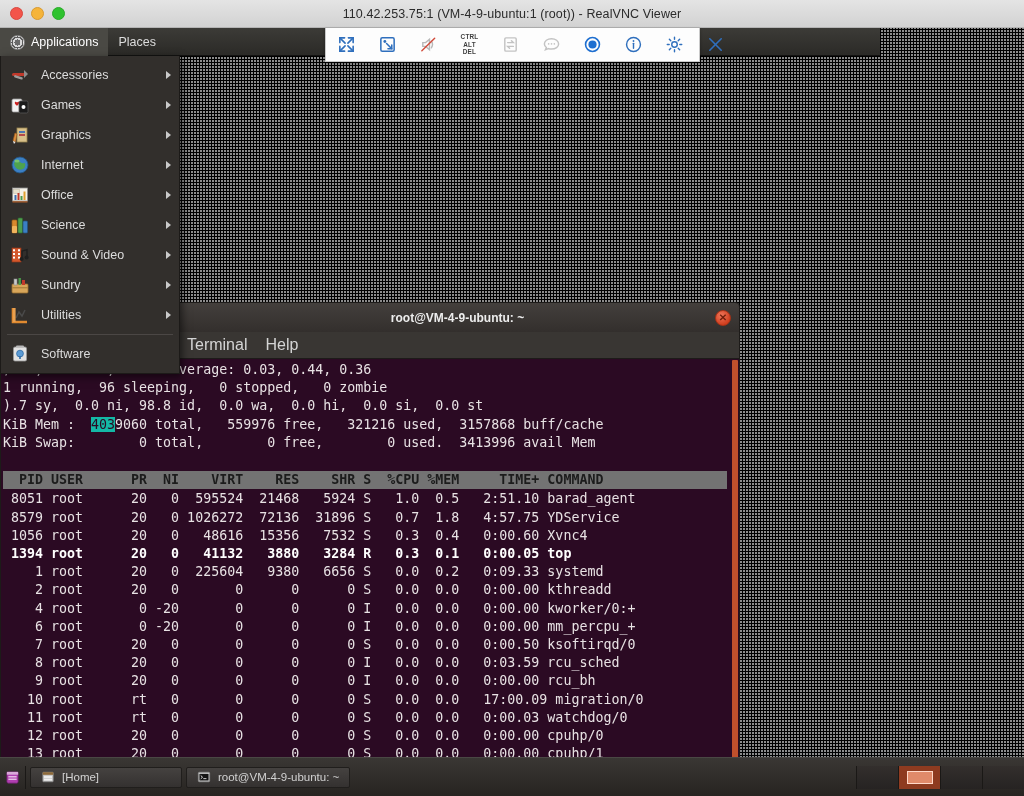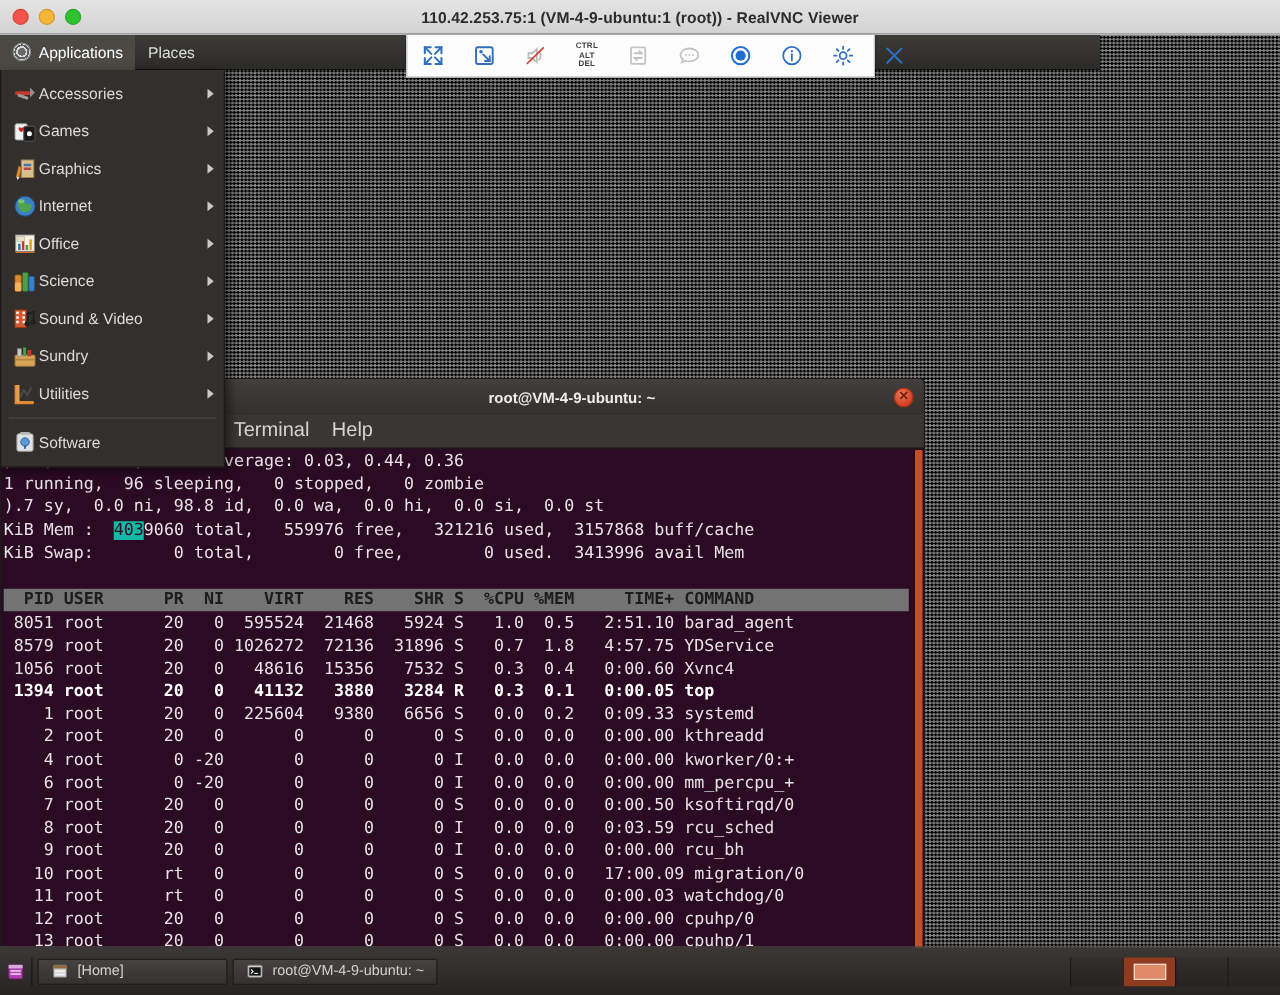--- a/index.html
+++ b/index.html
@@ -19,21 +19,21 @@
     border-bottom:1px solid #b4b4b4;
     display:flex; align-items:center;
   }
   .traffic { display:flex; gap:8px; padding-left:10px; align-items:center; }
   .tl { width:13px; height:13px; border-radius:50%; }
   .tl.red    { background:#f3544a; border:1px solid #d8483f; }
   .tl.yellow { background:#f5b43a; border:1px solid #d89a30; }
   .tl.green  { background:#2fc22f; border:1px solid #29ab29; }
   #vnc-title {
     position:absolute; left:0; right:0; text-align:center;
-    font-size:12.5px; font-weight:bold; color:#2b2b2b;
+    font-size:12.5px; font-weight:normal; color:#2b2b2b;
     letter-spacing:.1px;
   }
 
   
   #vnc-toolbar {
     position:absolute; left:325px; top:28px; width:375px; height:34px;
     background:#fdfdfd; border:1px solid #c9c9c9; border-top:none;
     display:flex; align-items:center; z-index:60;
     box-shadow:0 1px 3px rgba(0,0,0,.28);
   }
@@ -56,21 +56,21 @@
     background-image:
       repeating-linear-gradient(45deg,  rgba(255,255,255,.55) 0 1px, transparent 1px 3px),
       repeating-linear-gradient(-45deg, rgba(255,255,255,.55) 0 1px, transparent 1px 3px);
     background-size:3px 3px, 3px 3px;
   }
 
   
   #gnome-panel {
     position:absolute; left:0; top:0; width:880px; height:28px;
     background:linear-gradient(#3c3b37,#2b2a27);
-    display:flex; align-items:center; z-index:40;
+    display:flex; z-index:40;
     border-bottom:1px solid #131211;
   }
   .panel-item {
     height:28px; display:flex; align-items:center; gap:6px;
     padding:0 10px; font-size:12.5px; color:#dcdcdc; cursor:pointer;
   }
   .panel-item.active { background:#4a4944; color:#fff; }
   .gnome-logo {
     width:15px; height:15px; border-radius:50%;
     background:radial-gradient(circle at 50% 50%, #6a6a6a 0 3px, #d8d8d8 3px 4.5px, #5d5d5d 4.5px 6px, #e8e8e8 6px 7.5px);
@@ -79,21 +79,21 @@
 
   
   #apps-menu {
     position:absolute; left:0; top:28px; width:180px;
     background:#322f2c; border:1px solid #1c1a18; border-top:none;
     z-index:50; padding:4px 0 4px 0;
     box-shadow:2px 3px 8px rgba(0,0,0,.55);
   }
   .menu-row {
     height:30px; display:flex; align-items:center;
-    padding:0 8px; cursor:pointer; position:relative;
+    padding:0 8px; gap:10px; cursor:pointer; position:relative;
   }
   .menu-ico {
     width:22px; height:22px; flex:0 0 22px; border-radius:3px;
     display:flex; align-items:center; justify-content:center;
     font-size:12px; line-height:1; overflow:hidden;
   }
   .menu-label { font-size:12.5px; color:#dcdcdc; flex:1; white-space:nowrap; }
   .menu-arrow {
     width:0;height:0;border-left:5px solid #c9c9c9;
     border-top:4px solid transparent;border-bottom:4px solid transparent;

